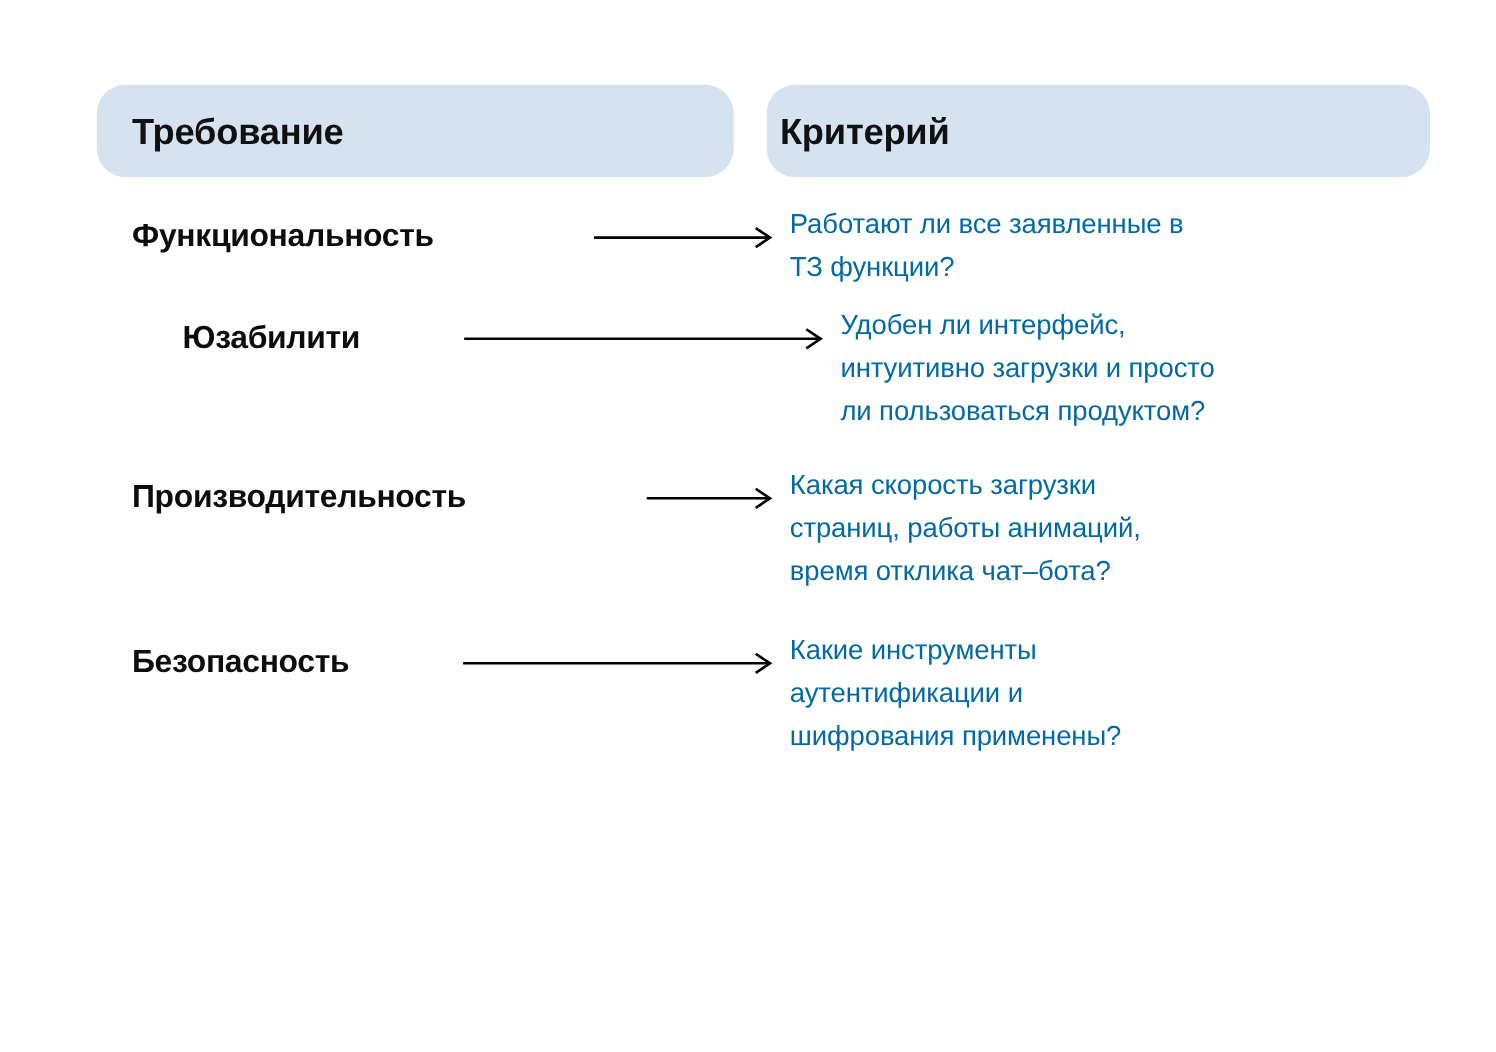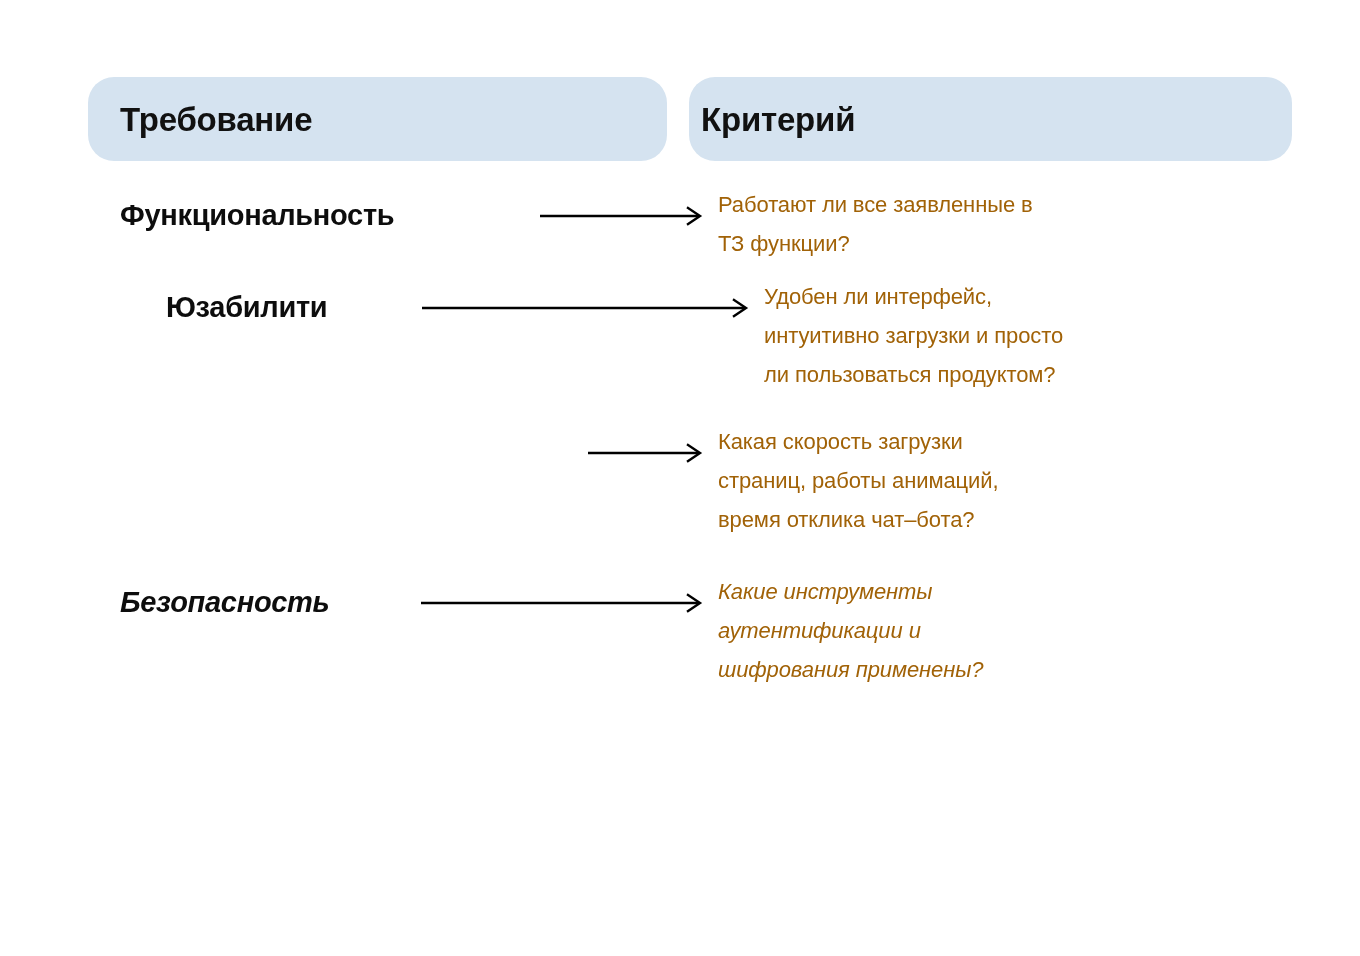--- a/index.html
+++ b/index.html
@@ -25,20 +25,21 @@
 
   
   .header-row {
     position: absolute;
     left: 88px;
     top: 77px;
     width: 1212px;
     height: 84px;
     display: flex;
     gap: 22px;
+    justify-content: space-between;
   }
   .pill {
     height: 84px;
     border-radius: 26px;
     display: flex;
     align-items: center;
     box-sizing: border-box;
     padding-left: 32px;
   }
   .pill-requirement { width: 579px; background: #d5e3f0; }
@@ -60,21 +61,21 @@
   }
   .row {
     position: relative;
     display: flex;
     align-items: flex-start;
   }
   .row-1 { height: 92px; justify-content: flex-end; }
   .row-2 { height: 145px; margin-left: 46px; }
   .row-3 { height: 150px; }
   .row-4 { height: 178px; }
-  .row-5 { height: 130px; font-style: italic; }
+  .row-5 { height: 130px; }
 
   .left-cell {
     position: relative;
     width: 706px;
     flex: 0 0 706px;
     height: 100%;
     box-sizing: border-box;
   }
   .req-label {
     position: absolute;
@@ -96,23 +97,23 @@
     display: block;
     overflow: visible;
   }
 
   .right-cell {
     flex: 1 1 auto;
     padding-left: 12px;
     box-sizing: border-box;
   }
   .crit-text {
-    font-size: 22px;
+    font-size: 25px;
     font-weight: normal;
-    color: #a16207;
+    color: #0369a1;
     line-height: 39px;
     letter-spacing: -0.1px;
     max-width: 600px;
     white-space: pre-line;
   }
 </style>
 </head>
 <body>
 
 <div class="page">
@@ -152,20 +153,21 @@
       </div>
       <div class="right-cell">
         <div class="crit-text">Удобен ли интерфейс,
 интуитивно загрузки и просто
 ли пользоваться продуктом?</div>
       </div>
     </div>
 
     <div class="row row-3">
       <div class="left-cell">
+        <span class="req-label">Производительность</span>
         <svg class="arrow" width="118" height="28" viewBox="0 0 118 28">
           <line x1="0" y1="14" x2="110" y2="14" stroke="#000000" stroke-width="2.4"></line>
           <polyline points="100,6 112,14 100,22" fill="none" stroke="#000000" stroke-width="2.4" stroke-linecap="square" stroke-linejoin="miter"></polyline>
         </svg>
       </div>
       <div class="right-cell">
         <div class="crit-text">Какая скорость загрузки
 страниц, работы анимаций,
 время отклика чат–бота?</div>
       </div>

